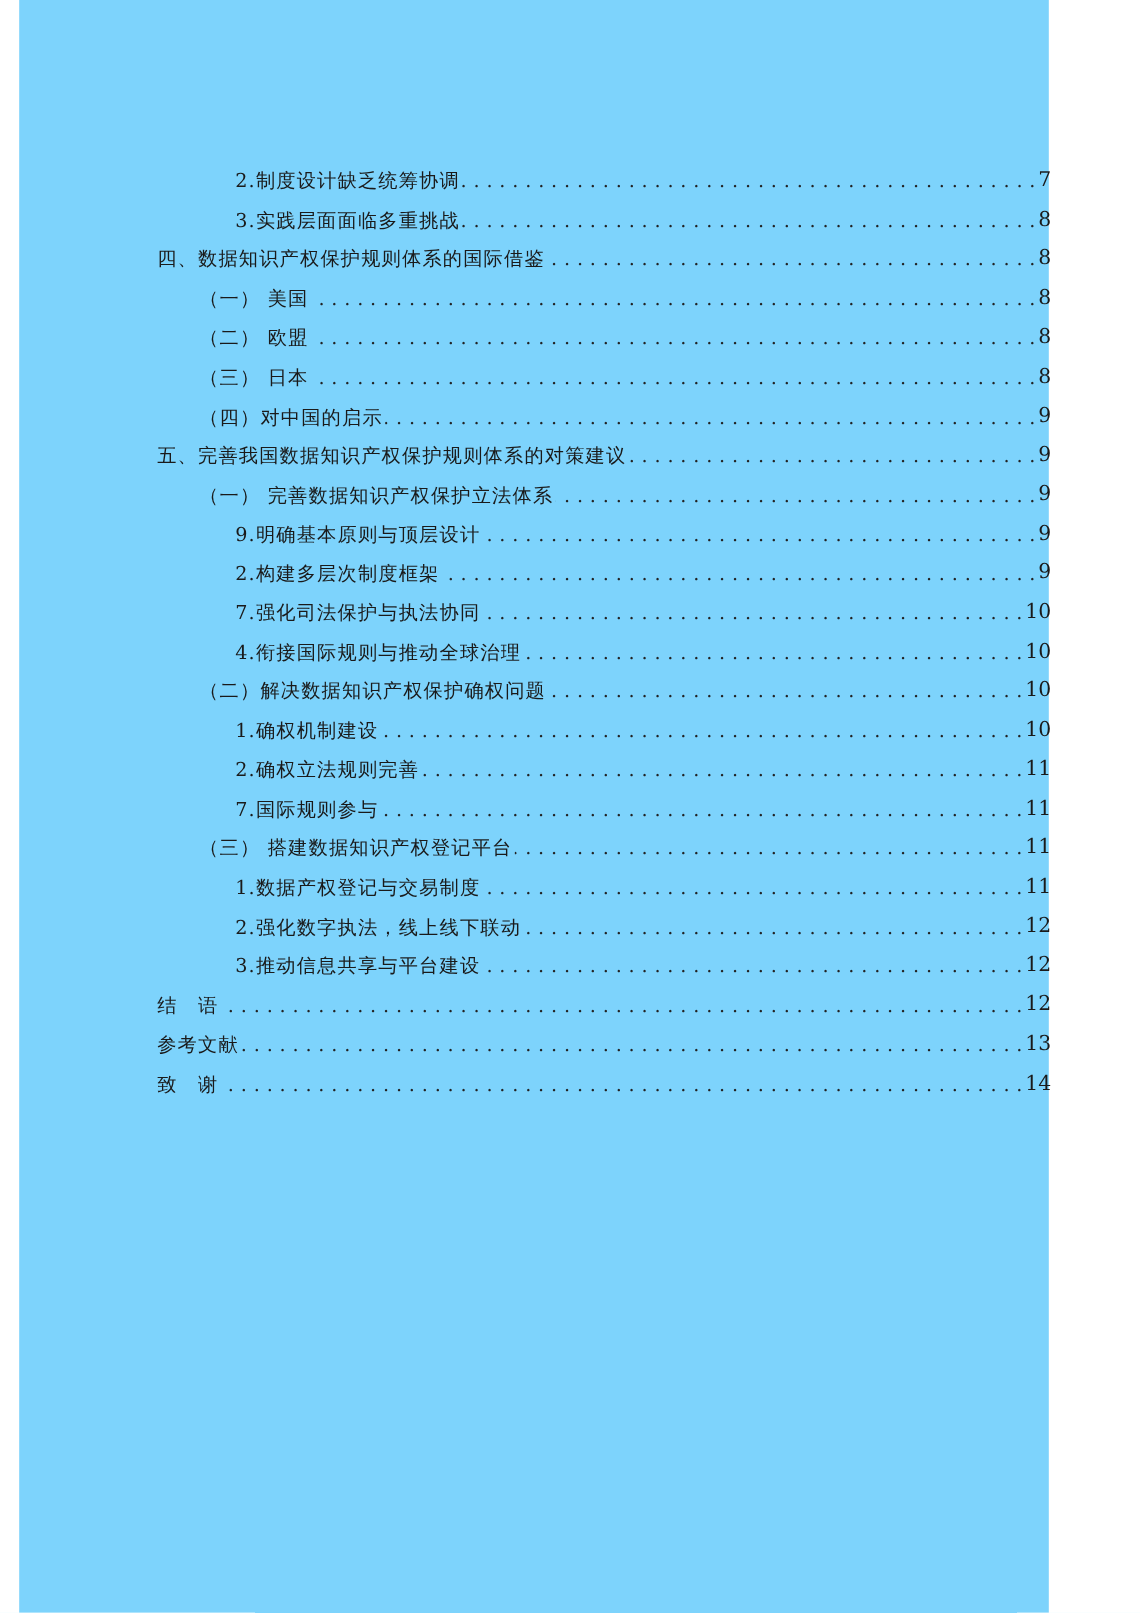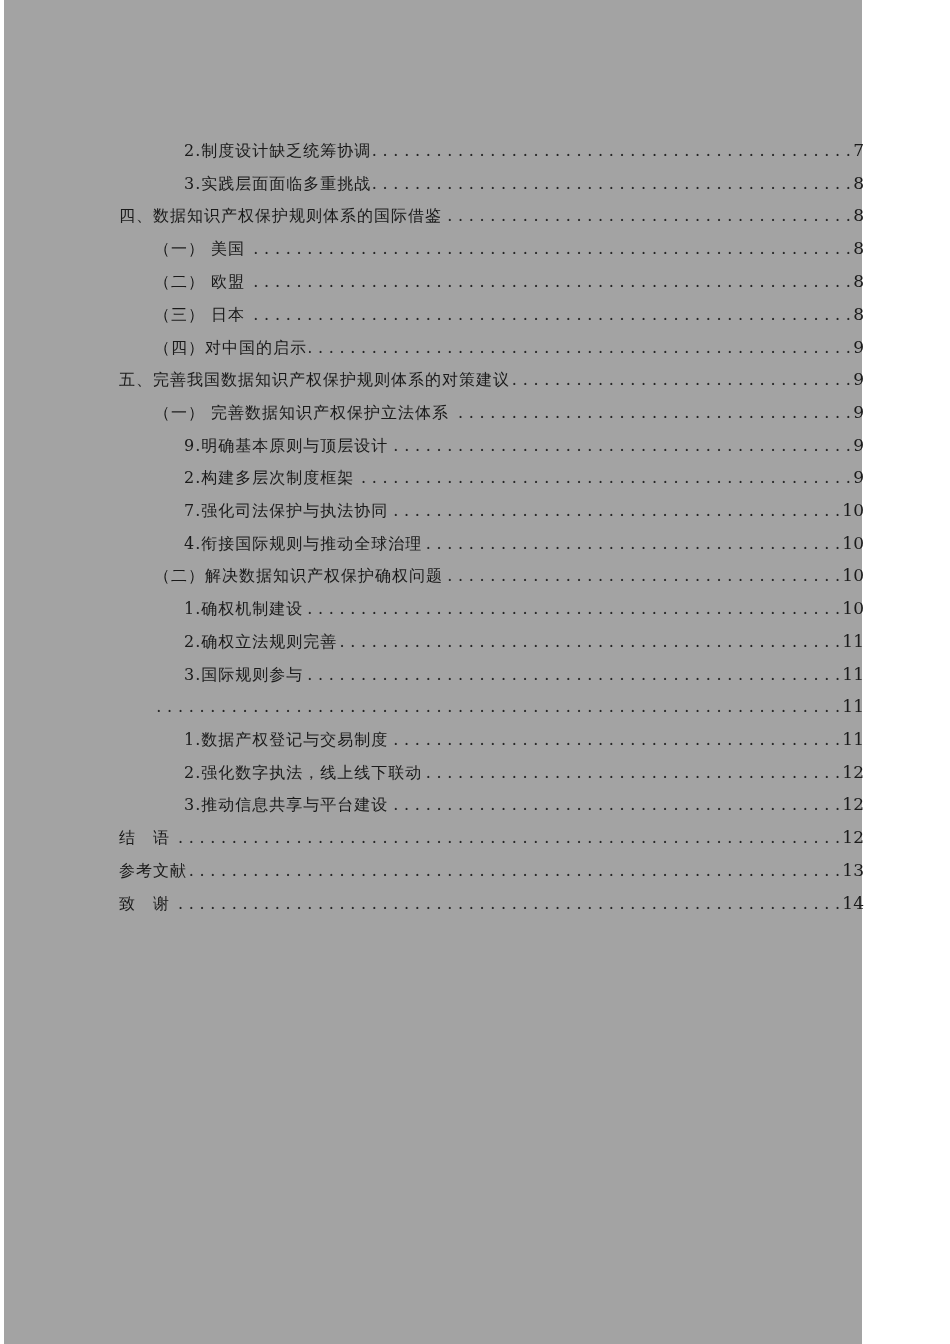--- a/index.html
+++ b/index.html
@@ -1,18 +1,18 @@
 <!DOCTYPE html>
 <html><head>
 <meta charset="utf-8">
 <style>
   html, body { margin: 0; padding: 0; background: #ffffff; }
   body { width: 950px; height: 1344px; position: relative; overflow: hidden;
          font-family: "DejaVu Serif", "Liberation Serif", serif; color: #1a1a1a; }
-  .page { position: absolute; left: 4px; top: 0; width: 858px; height: 1344px; background: #a3a3a3; }
+  .page { position: absolute; left: 16px; top: 0; width: 858px; height: 1344px; background: #7dd3fc; }
   .toc { position: absolute; left: 0; top: 134px; width: 950px; }
   .row { position: absolute; left: 0; width: 950px; height: 33px; }
   .entry { position: absolute; top: 0; right: 90px; height: 33px; display: flex; align-items: center;
            font-size: 16px; line-height: 33px; white-space: nowrap; }
   .lvl0 { left: 115px; }
   .lvl1 { left: 150px; }
   .lvl2 { left: 180px; }
   .title { flex: 0 0 auto; letter-spacing: 1px; }
   .leader { flex: 1 1 auto; overflow: hidden; margin: 0 2px; position: relative; height: 33px; }
   .leader::before {
@@ -150,28 +150,29 @@
     <div class="row" style="top:491px">
       <div class="entry lvl2">
         <span class="title">2.确权立法规则完善</span>
         <span class="leader"></span>
         <span class="pg">11</span>
       </div>
     </div>
 
     <div class="row" style="top:524px">
       <div class="entry lvl2">
-        <span class="title">3.国际规则参与</span>
+        <span class="title">7.国际规则参与</span>
         <span class="leader"></span>
         <span class="pg">11</span>
       </div>
     </div>
 
     <div class="row" style="top:556px">
       <div class="entry lvl1">
+        <span class="title">（三） 搭建数据知识产权登记平台</span>
         <span class="leader"></span>
         <span class="pg">11</span>
       </div>
     </div>
 
     <div class="row" style="top:589px">
       <div class="entry lvl2">
         <span class="title">1.数据产权登记与交易制度</span>
         <span class="leader"></span>
         <span class="pg">11</span>

